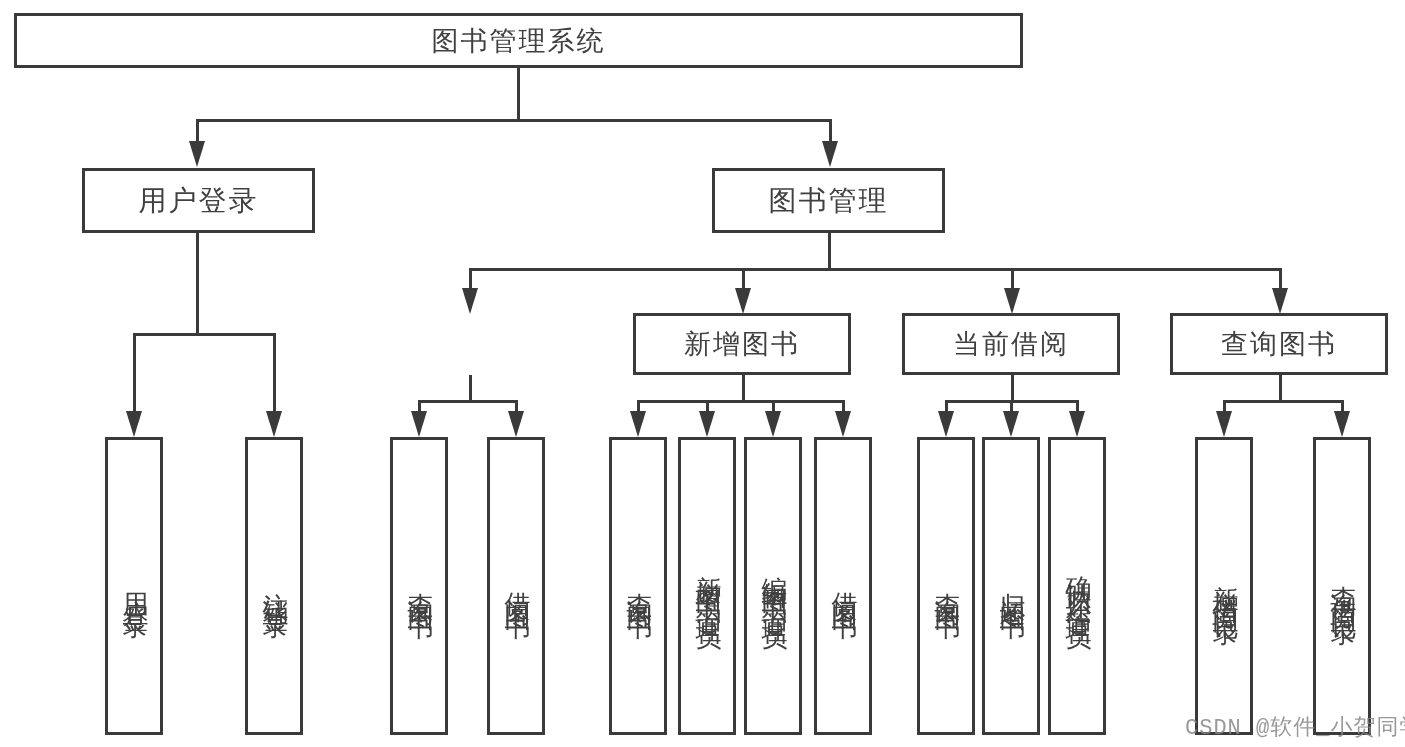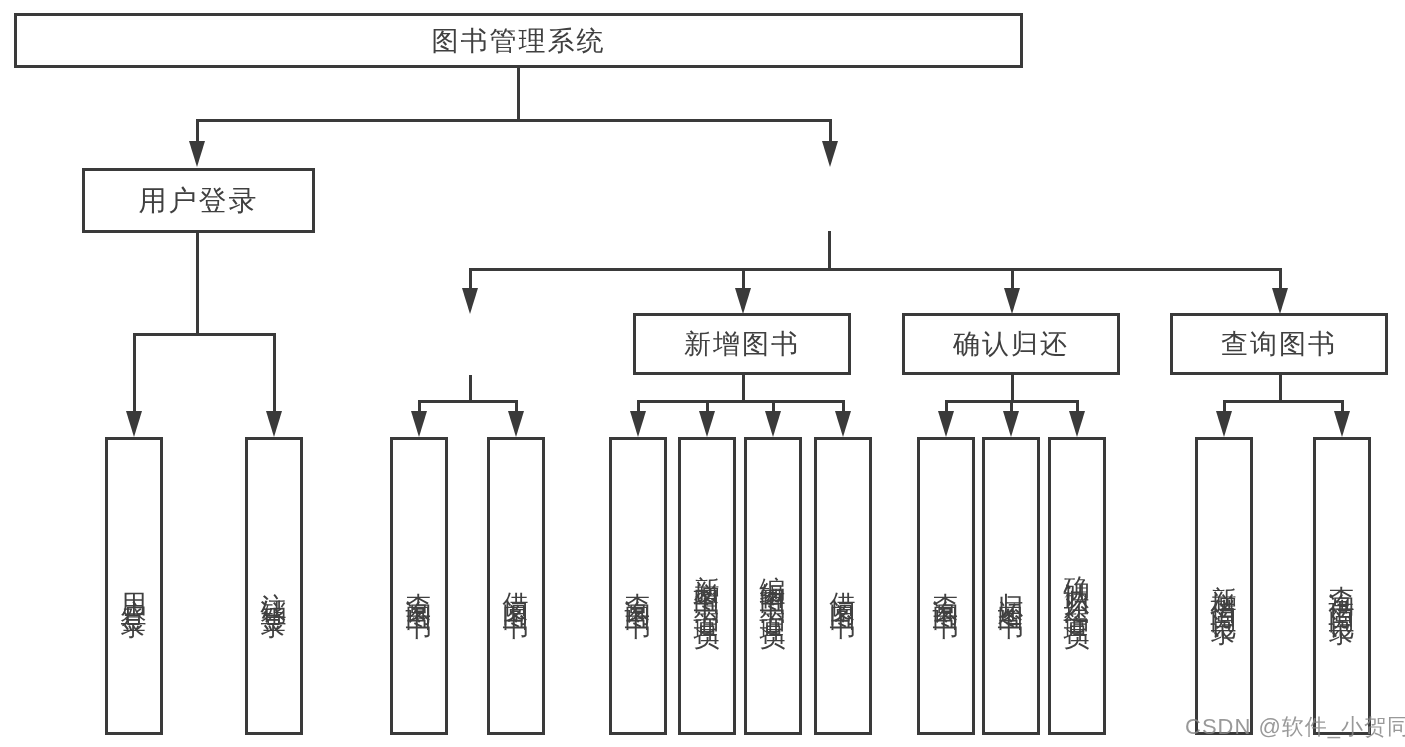--- a/index.html
+++ b/index.html
@@ -5,21 +5,21 @@
   :root{
     --line:#3a3a3a;
     --text:#404040;
     --bg:#ffffff;
   }
   html,body{margin:0;padding:0;background:var(--bg);}
   .canvas{
     position:relative;
     width:1405px;height:747px;
     background:var(--bg);
-    font-family:Liberation Sans, sans-serif;
+    font-family:Liberation Mono, monospace;
     color:var(--text);
     overflow:hidden;
   }
   .box{
     position:absolute;
     box-sizing:border-box;
     border:3px solid var(--line);
     background:#fff;
     display:flex;align-items:center;justify-content:center;
     z-index:2;
@@ -122,23 +122,24 @@
   <div class="vl" style="left:1279px;top:375px;height:28px"></div>
   <div class="hl" style="left:1223px;top:400px;width:121px"></div>
   <div class="vl" style="left:1223px;top:400px;height:13px"></div>
   <div class="ah" style="left:1216px;top:411px"></div>
   <div class="vl" style="left:1341px;top:400px;height:13px"></div>
   <div class="ah" style="left:1334px;top:411px"></div>
 
   <div class="box root">图书管理系统</div>
 
   <div class="box lvl1" style="left:82px;top:168px">用户登录</div>
+  <div class="box lvl1" style="left:712px;top:168px">图书管理</div>
 
   <div class="box lvl2" style="left:633px;top:313px">新增图书</div>
-  <div class="box lvl2" style="left:902px;top:313px">确认归还</div>
+  <div class="box lvl2" style="left:902px;top:313px">当前借阅</div>
   <div class="box lvl2" style="left:1170px;top:313px">查询图书</div>
 
   <div class="leaf" style="left:105px">
     <span class="vtext">用户登录</span>
   </div>
   <div class="leaf" style="left:245px">
     <span class="vtext">注销登录</span>
   </div>
 
   <div class="leaf" style="left:390px">

